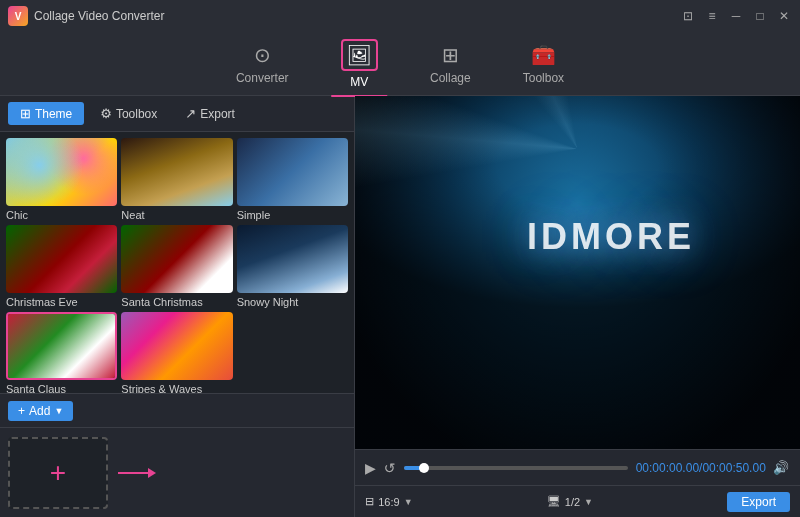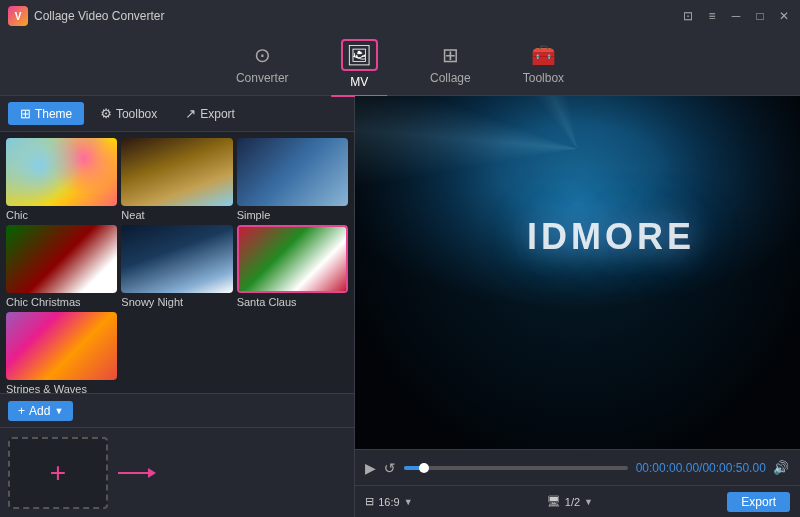--- a/index.html
+++ b/index.html
@@ -406,23 +406,29 @@
           <span class="theme-label">Neat</span>
         </div>
         <div class="theme-item">
           <div class="theme-thumb">
             <div class="thumb-inner thumb-simple-img" style="width: 100%; height: 100%;"></div>
           </div>
           <span class="theme-label">Simple</span>
         </div>
         <div class="theme-item">
           <div class="theme-thumb">
+            <div class="thumb-inner thumb-christmas-img" style="width: 100%; height: 100%;"></div>
+          </div>
+          <span class="theme-label">Christmas Eve</span>
+        </div>
+        <div class="theme-item">
+          <div class="theme-thumb">
             <div class="thumb-inner thumb-merrychristmas-img" style="width: 100%; height: 100%;"></div>
           </div>
-          <span class="theme-label">Chic Christmas</span>
+          <span class="theme-label">Santa Christmas</span>
         </div>
         <div class="theme-item">
           <div class="theme-thumb">
             <div class="thumb-inner thumb-snowy-img" style="width: 100%; height: 100%;"></div>
           </div>
           <span class="theme-label">Snowy Night</span>
         </div>
         <div class="theme-item">
           <div class="theme-thumb selected">
             <div class="thumb-inner thumb-santa-img" style="width: 100%; height: 100%;"></div>

